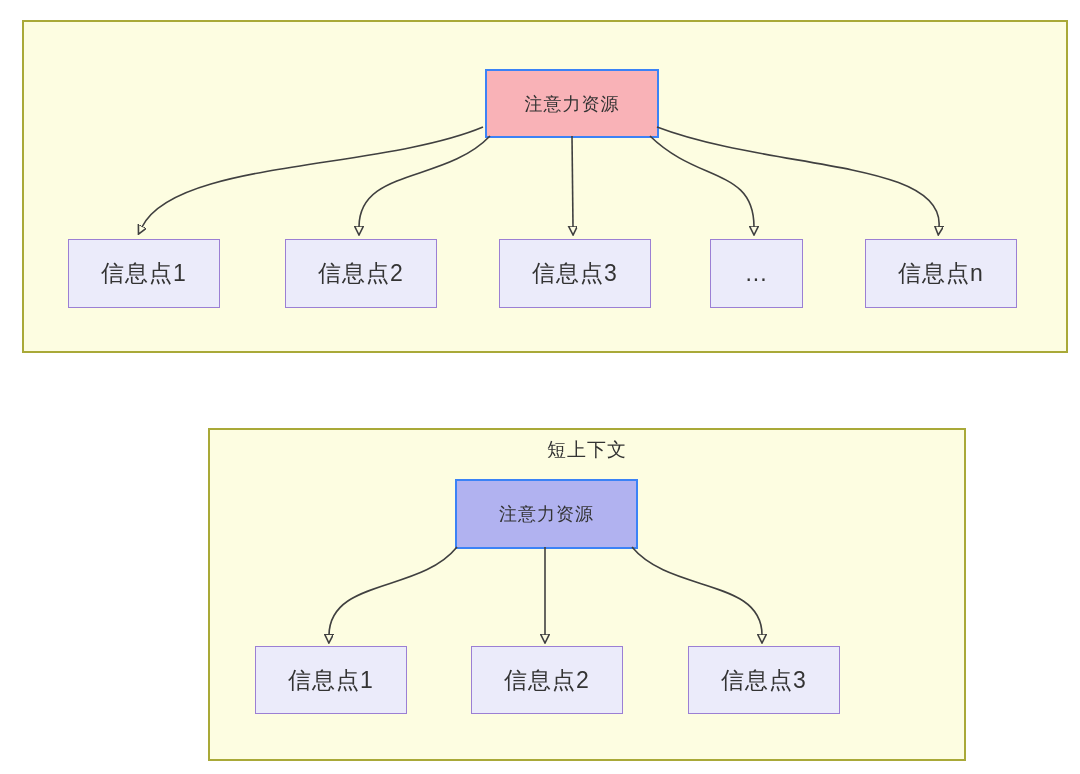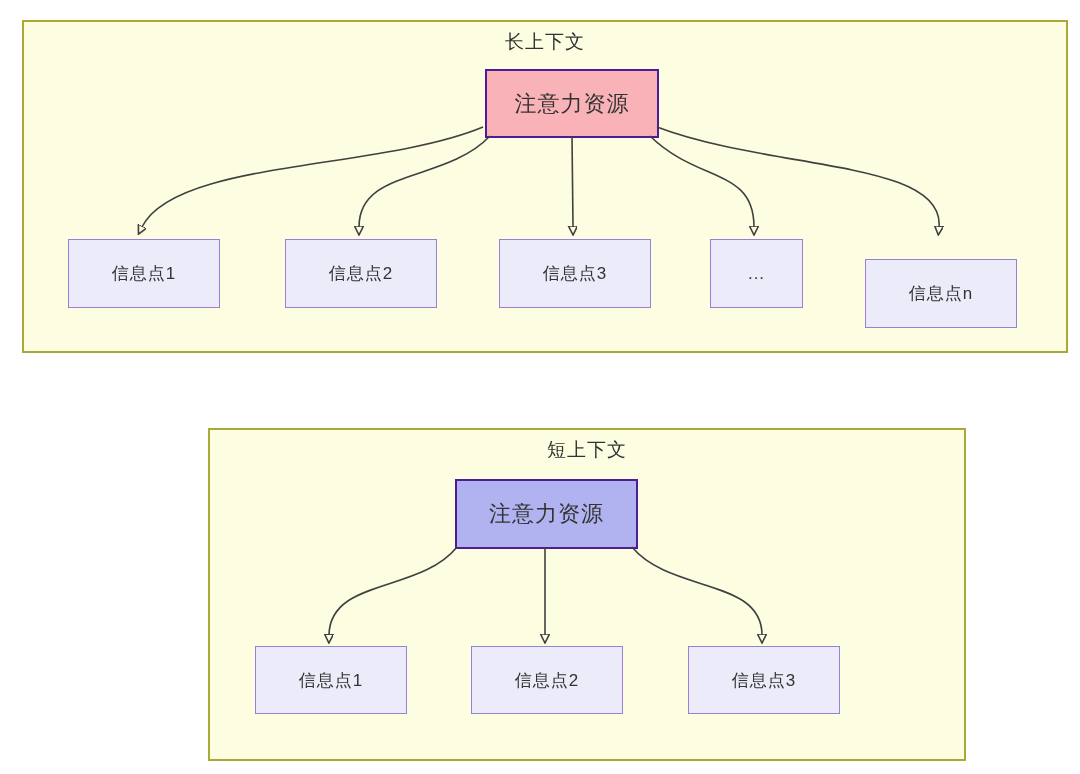--- a/index.html
+++ b/index.html
@@ -30,27 +30,27 @@
     font-size: 19px;
     color: #333333;
     letter-spacing: 1px;
   }
   .node {
     position: absolute;
     box-sizing: border-box;
     display: flex;
     align-items: center;
     justify-content: center;
-    font-size: 17px;
+    font-size: 23px;
     color: #333333;
     letter-spacing: 1px;
   }
   .attn {
-    border: 2px solid #4c1d95;
-    font-size: 22px;
+    border: 2px solid #3b82f6;
+    font-size: 18px;
   }
   .attn-long  { background: #f9b2b7; }
   .attn-short { background: #b1b2f0; }
   .info {
     background: #ebebfa;
     border: 1.5px solid #9b7fd4;
   }
   .arrow-layer {
     position: absolute;
     left: 0;
@@ -62,29 +62,28 @@
     stroke: #404040;
     stroke-width: 1.6;
   }
 </style>
 </head>
 <body>
 
 <div class="stage">
 
   <section class="panel" style="left:22px; top:20px; width:1046px; height:333px;">
-    <div class="panel-title">长上下文</div>
 
     <div class="node attn attn-long" style="left:461px; top:47px; width:174px; height:69px;">注意力资源</div>
 
     <div class="node info" style="left:44px; top:217px; width:152px; height:69px;">信息点1</div>
     <div class="node info" style="left:261px; top:217px; width:152px; height:69px;">信息点2</div>
     <div class="node info" style="left:475px; top:217px; width:152px; height:69px;">信息点3</div>
     <div class="node info" style="left:686px; top:217px; width:93px; height:69px;">...</div>
-    <div class="node info" style="left:841px; top:217px; width:152px; height:69px;margin-top:20px;">信息点n</div>
+    <div class="node info" style="left:841px; top:217px; width:152px; height:69px;">信息点n</div>
   </section>
 
   <section class="panel" style="left:208px; top:428px; width:758px; height:333px;">
     <div class="panel-title">短上下文</div>
 
     <div class="node attn attn-short" style="left:245px; top:49px; width:183px; height:70px;">注意力资源</div>
 
     <div class="node info" style="left:45px; top:216px; width:152px; height:68px;">信息点1</div>
     <div class="node info" style="left:261px; top:216px; width:152px; height:68px;">信息点2</div>
     <div class="node info" style="left:478px; top:216px; width:152px; height:68px;">信息点3</div>

